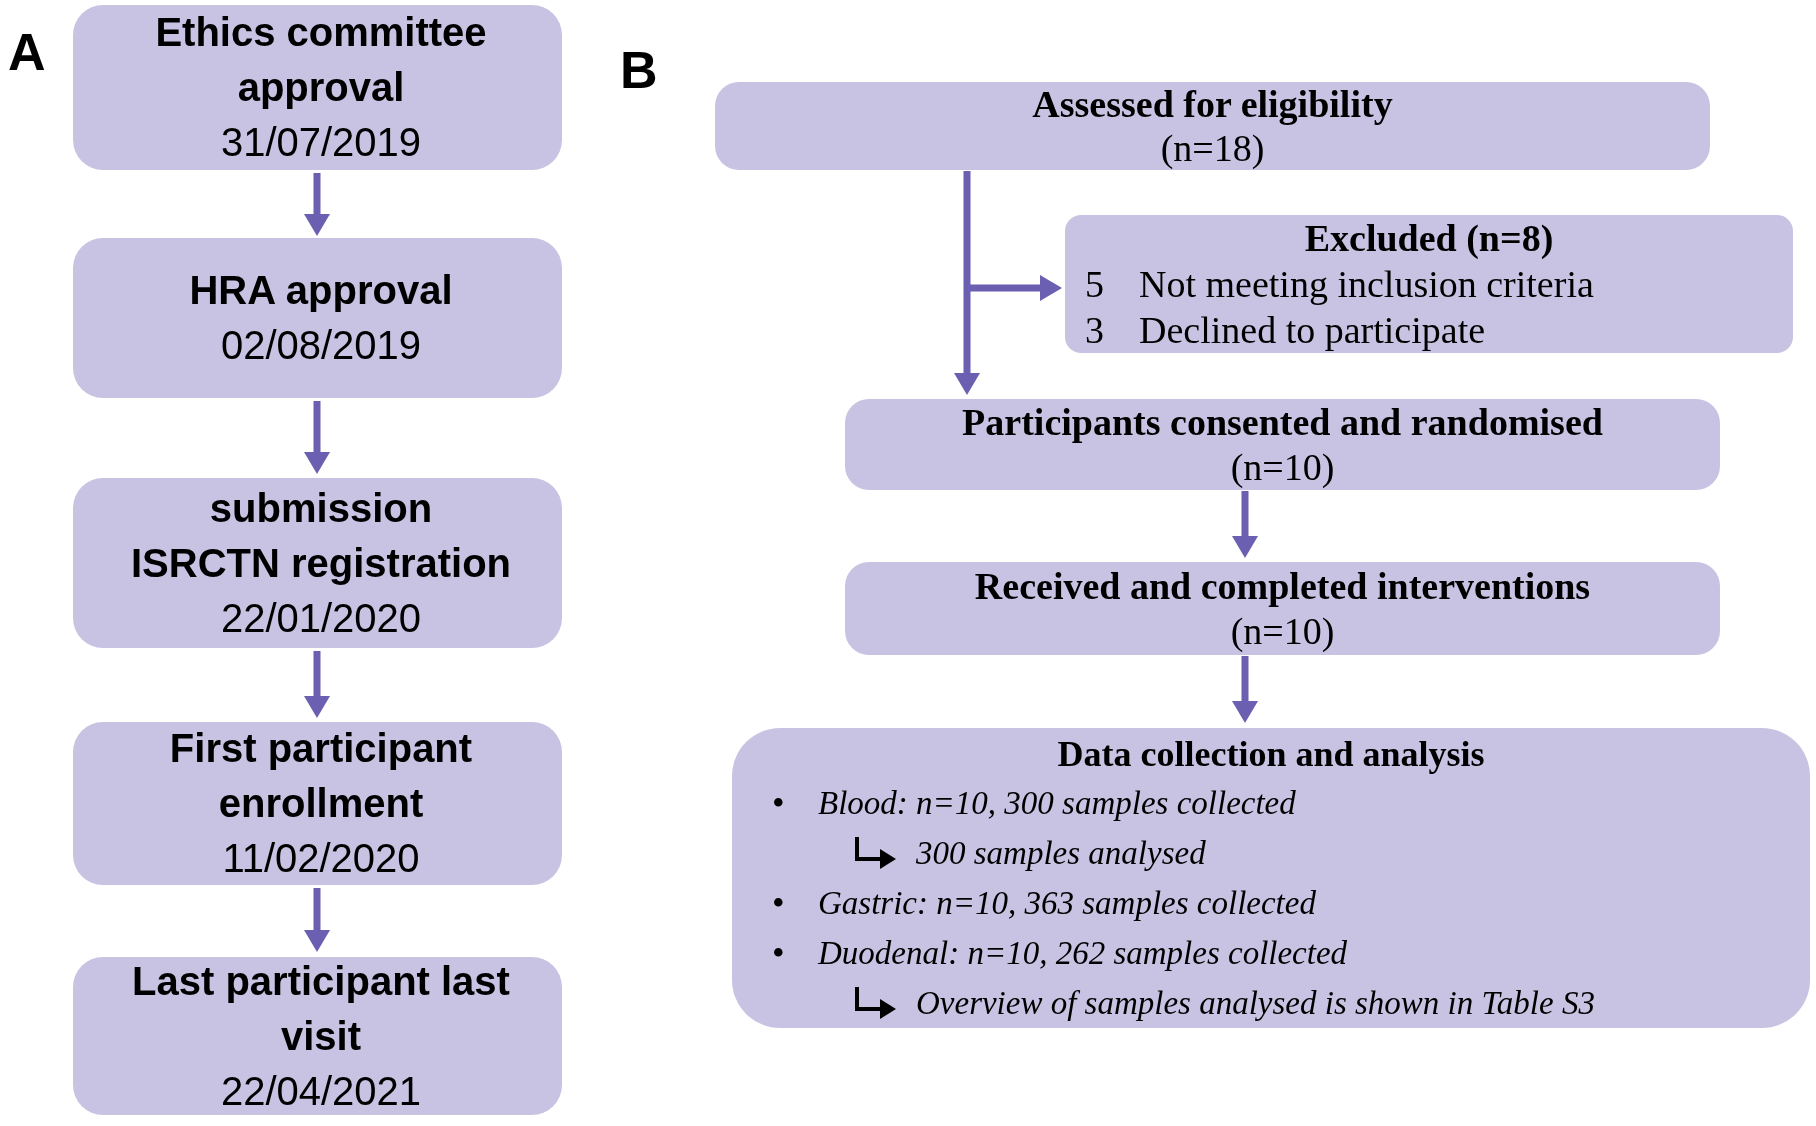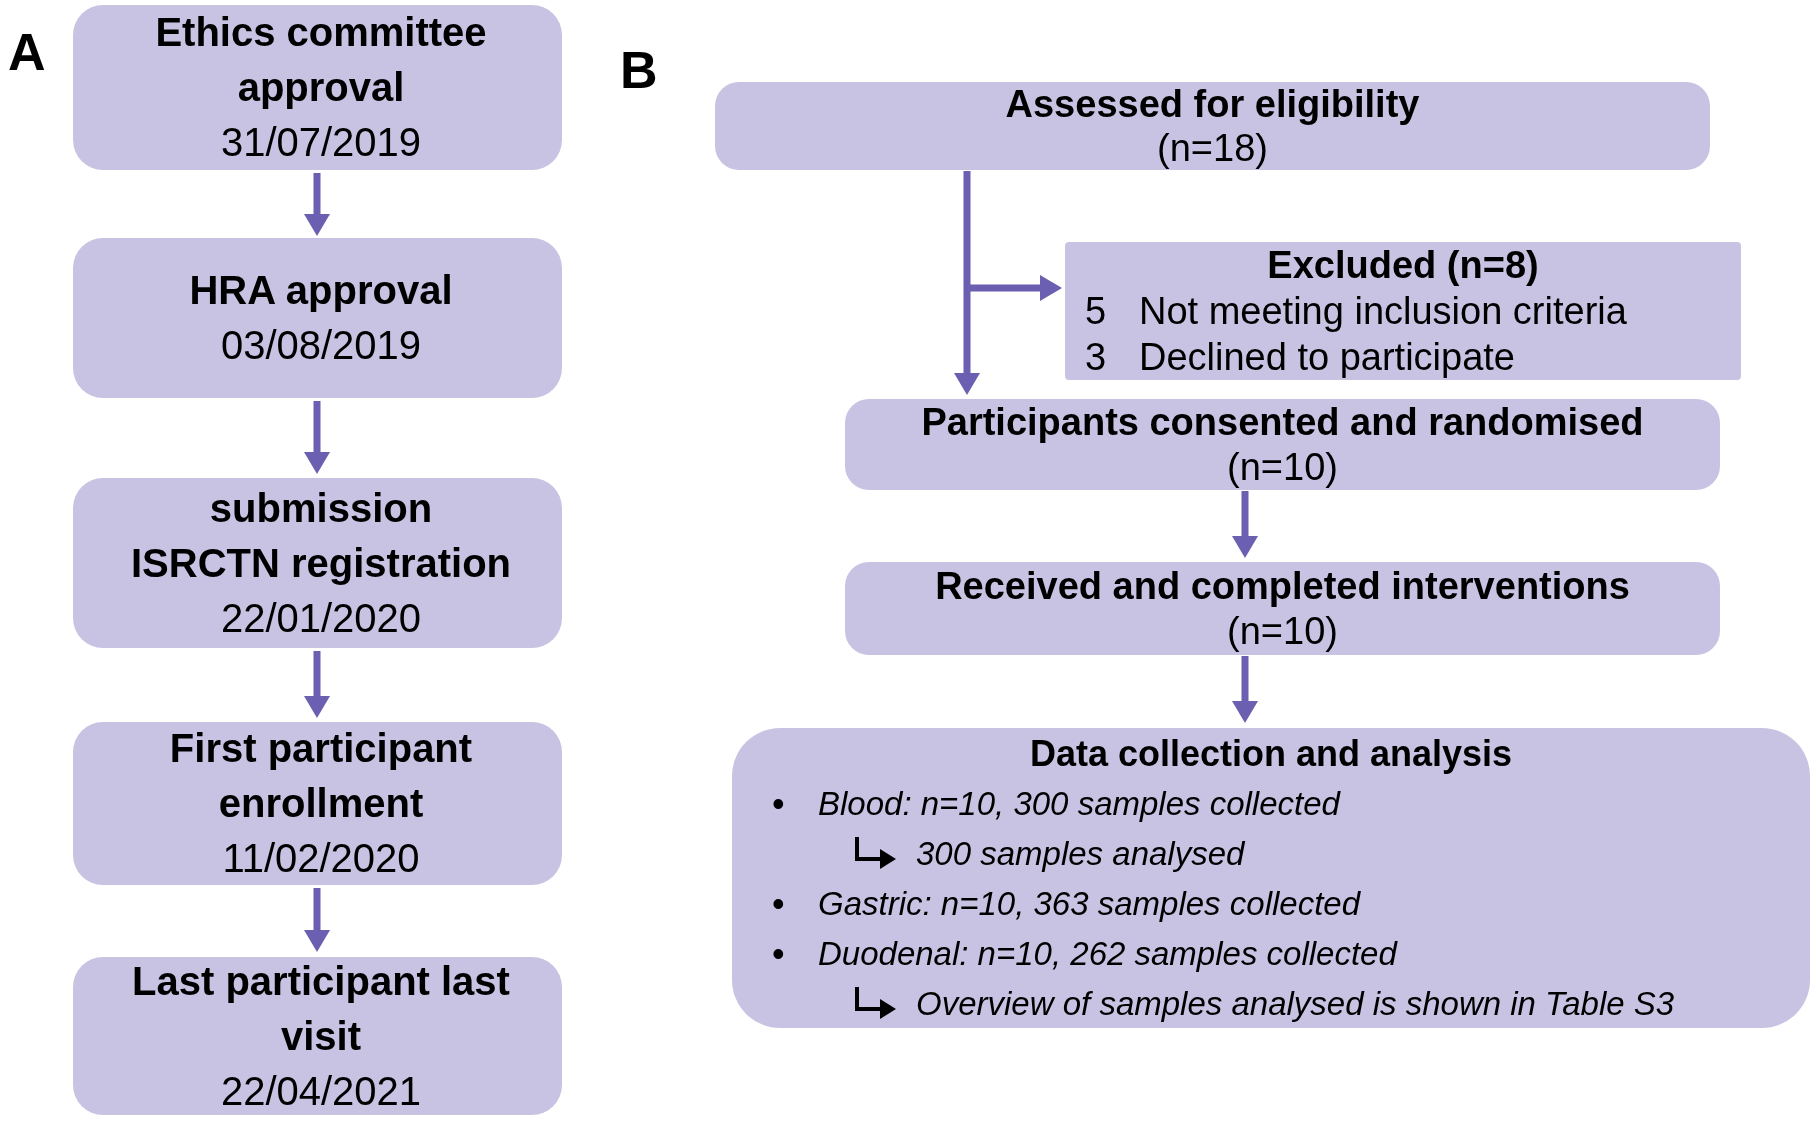--- a/index.html
+++ b/index.html
@@ -21,23 +21,23 @@
   .t{font-weight:bold;text-align:center;white-space:nowrap;}
   .d{font-weight:normal;text-align:center;white-space:nowrap;}
   
   .a-box{left:73px;width:489px;border-radius:30px;font-size:40px;line-height:55px;padding-left:7px;}
   #a1{top:5px;height:165px;}
   #a2{top:238px;height:160px;}
   #a3{top:478px;height:170px;}
   #a4{top:722px;height:163px;}
   #a5{top:957px;height:158px;}
   
-  .b-box{font-size:38px;line-height:45px;}
+  .b-box{font-size:38px;line-height:45px;font-family:Liberation Serif, serif;}
   #b1{left:715px;top:82px;width:995px;height:88px;border-radius:24px;line-height:44px;}
-  #b2{left:1065px;top:215px;width:676px;height:138px;border-radius:4px;line-height:46px;justify-content:center;margin-top:27px;}
+  #b2{left:1065px;top:215px;width:728px;height:138px;border-radius:16px;line-height:46px;justify-content:center;}
   #b3{left:845px;top:399px;width:875px;height:91px;border-radius:24px;}
   #b4{left:845px;top:562px;width:875px;height:93px;border-radius:24px;}
   #b5{left:732px;top:728px;width:1078px;height:300px;border-radius:48px;justify-content:flex-start;}
   #b5 .t{font-size:36px;height:50px;line-height:52px;}
   .ex-item{display:flex;align-items:center;padding-left:20px;white-space:nowrap;}
   .ex-num{display:inline-block;width:28px;margin-right:26px;text-align:left;}
   .bullet-row{display:flex;align-items:center;height:50px;padding-left:40px;white-space:nowrap;}
   .bullet{display:inline-block;width:46px;font-size:36px;font-style:normal;}
   .sub-row{display:flex;align-items:center;height:50px;padding-left:120px;white-space:nowrap;}
   .it{font-style:italic;font-size:33px;}
@@ -90,21 +90,21 @@
   <div class="panel-label label-a">A</div>
 
   <div class="box a-box" id="a1">
     <div class="t">Ethics committee</div>
     <div class="t">approval</div>
     <div class="d">31/07/2019</div>
   </div>
 
   <div class="box a-box" id="a2">
     <div class="t">HRA approval</div>
-    <div class="d">03/08/2019</div>
+    <div class="d">02/08/2019</div>
   </div>
 
   <div class="box a-box" id="a3">
     <div class="t">submission</div>
     <div class="t">ISRCTN registration</div>
     <div class="d">22/01/2020</div>
   </div>
 
   <div class="box a-box" id="a4">
     <div class="t">First participant</div>

